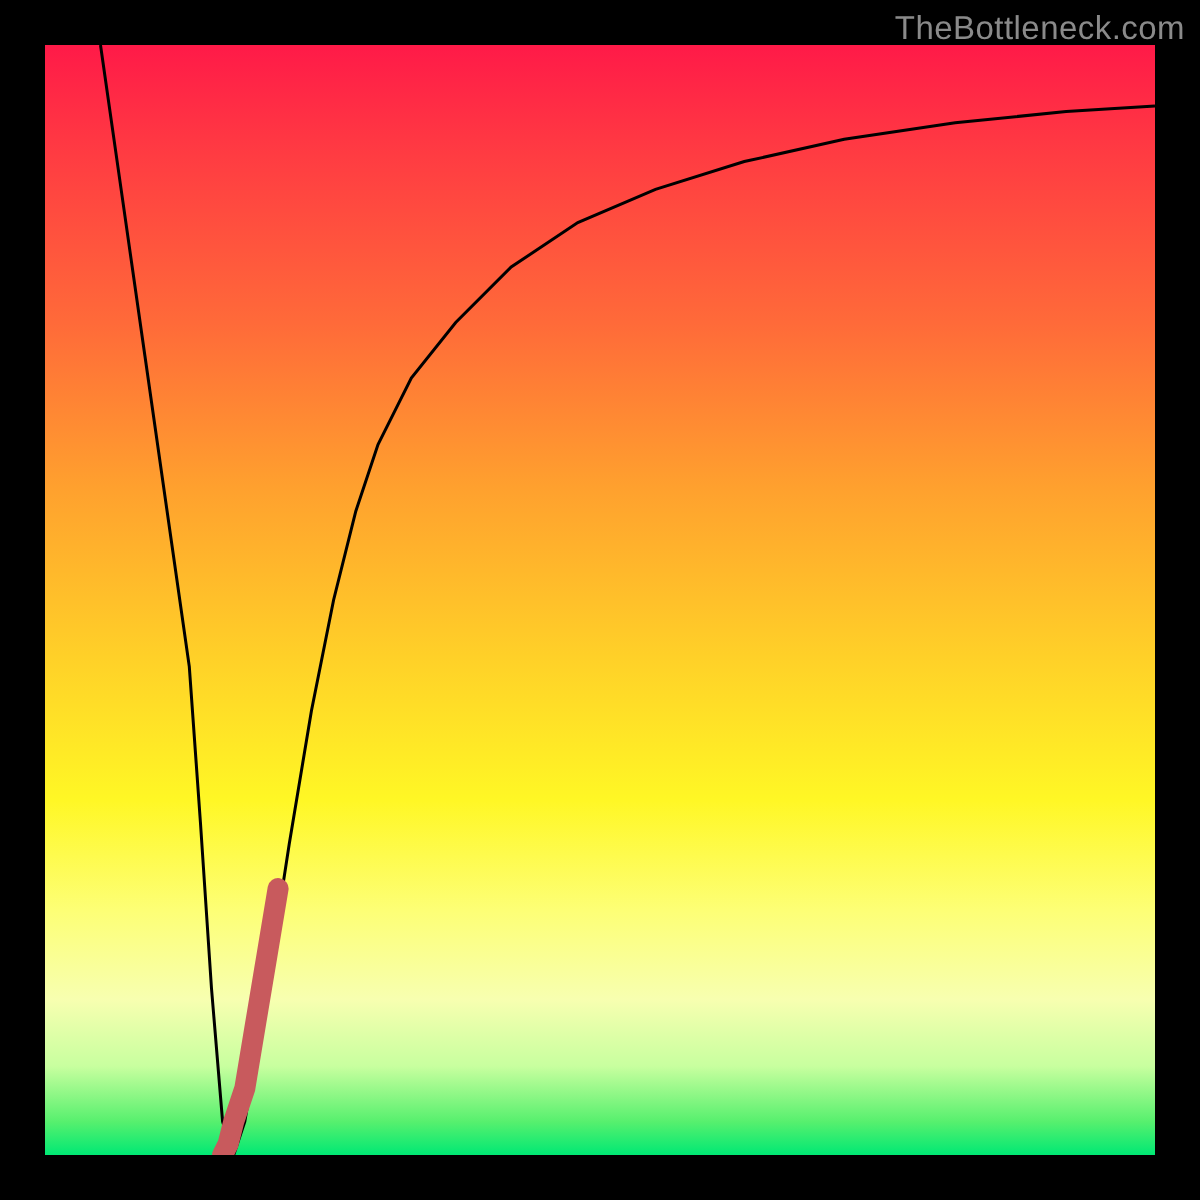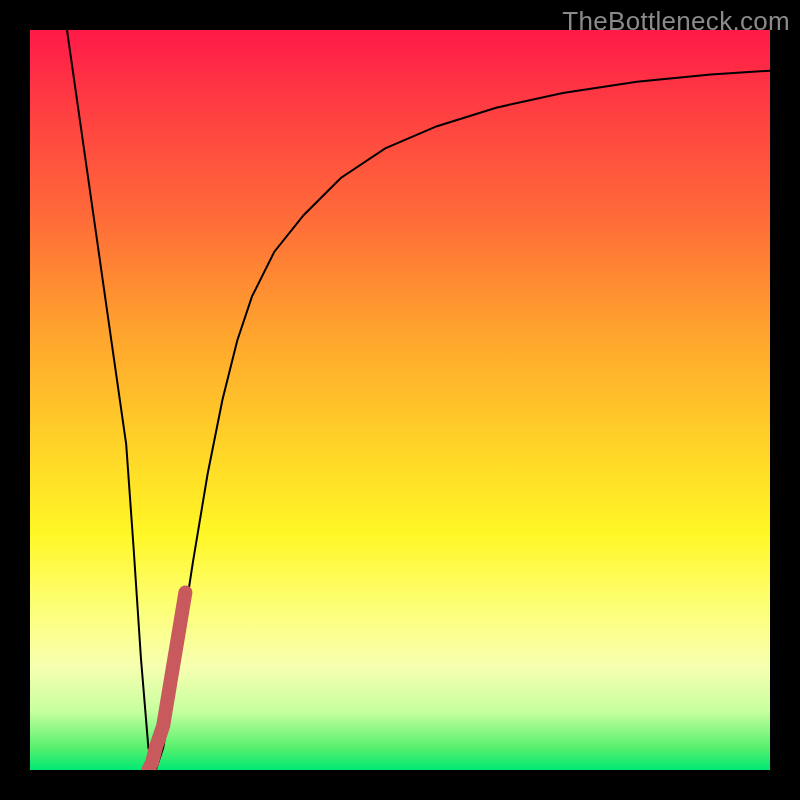--- a/index.html
+++ b/index.html
@@ -39,21 +39,21 @@
       #c8ff9f 92%,
       #57f06e 97%,
       #00e874 100%
     );
   }
   .watermark {
     position: absolute;
     top: 6px;
     right: 10px;
     color: #8a8a8a;
-    font-size: 26px;
+    font-size: 22px;
     letter-spacing: 0.3px;
     user-select: none;
   }
   svg.overlay {
     position: absolute;
     left: 0;
     top: 0;
     width: 740px;
     height: 740px;
   }

